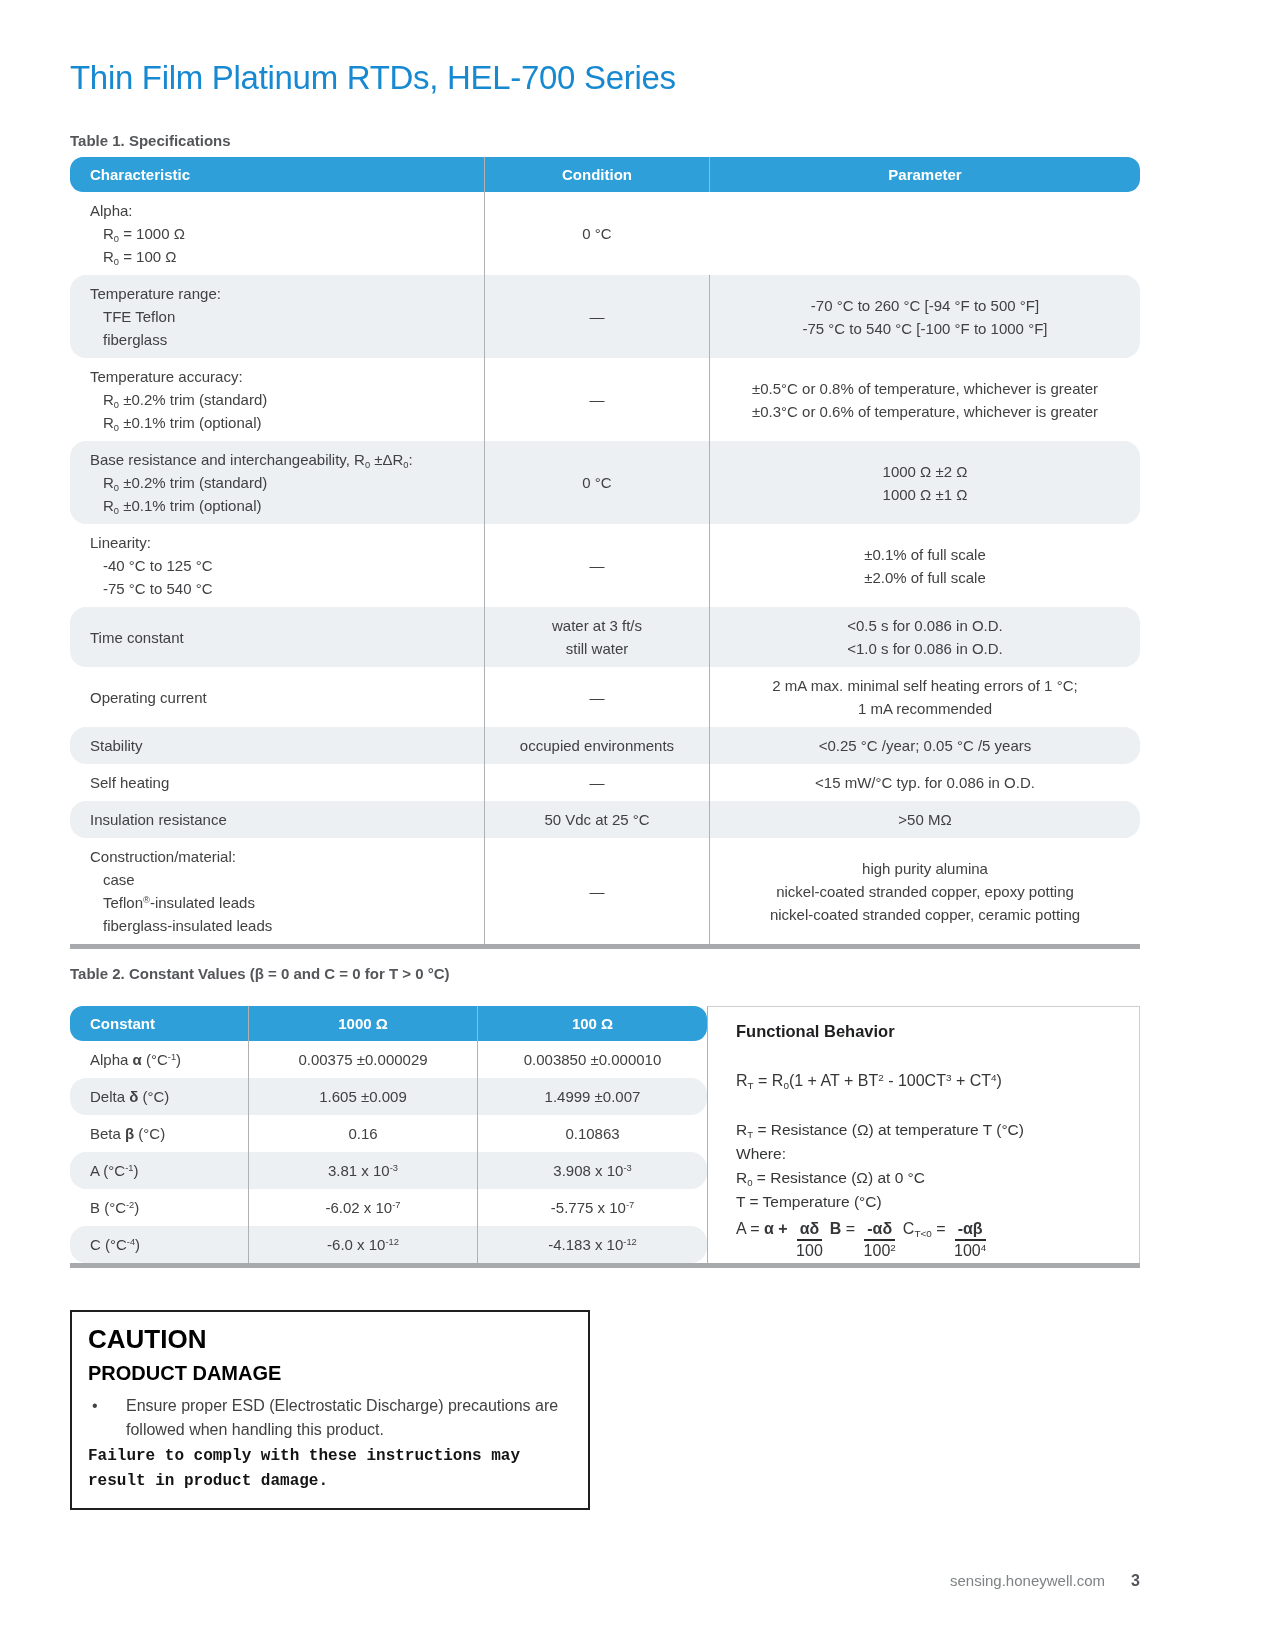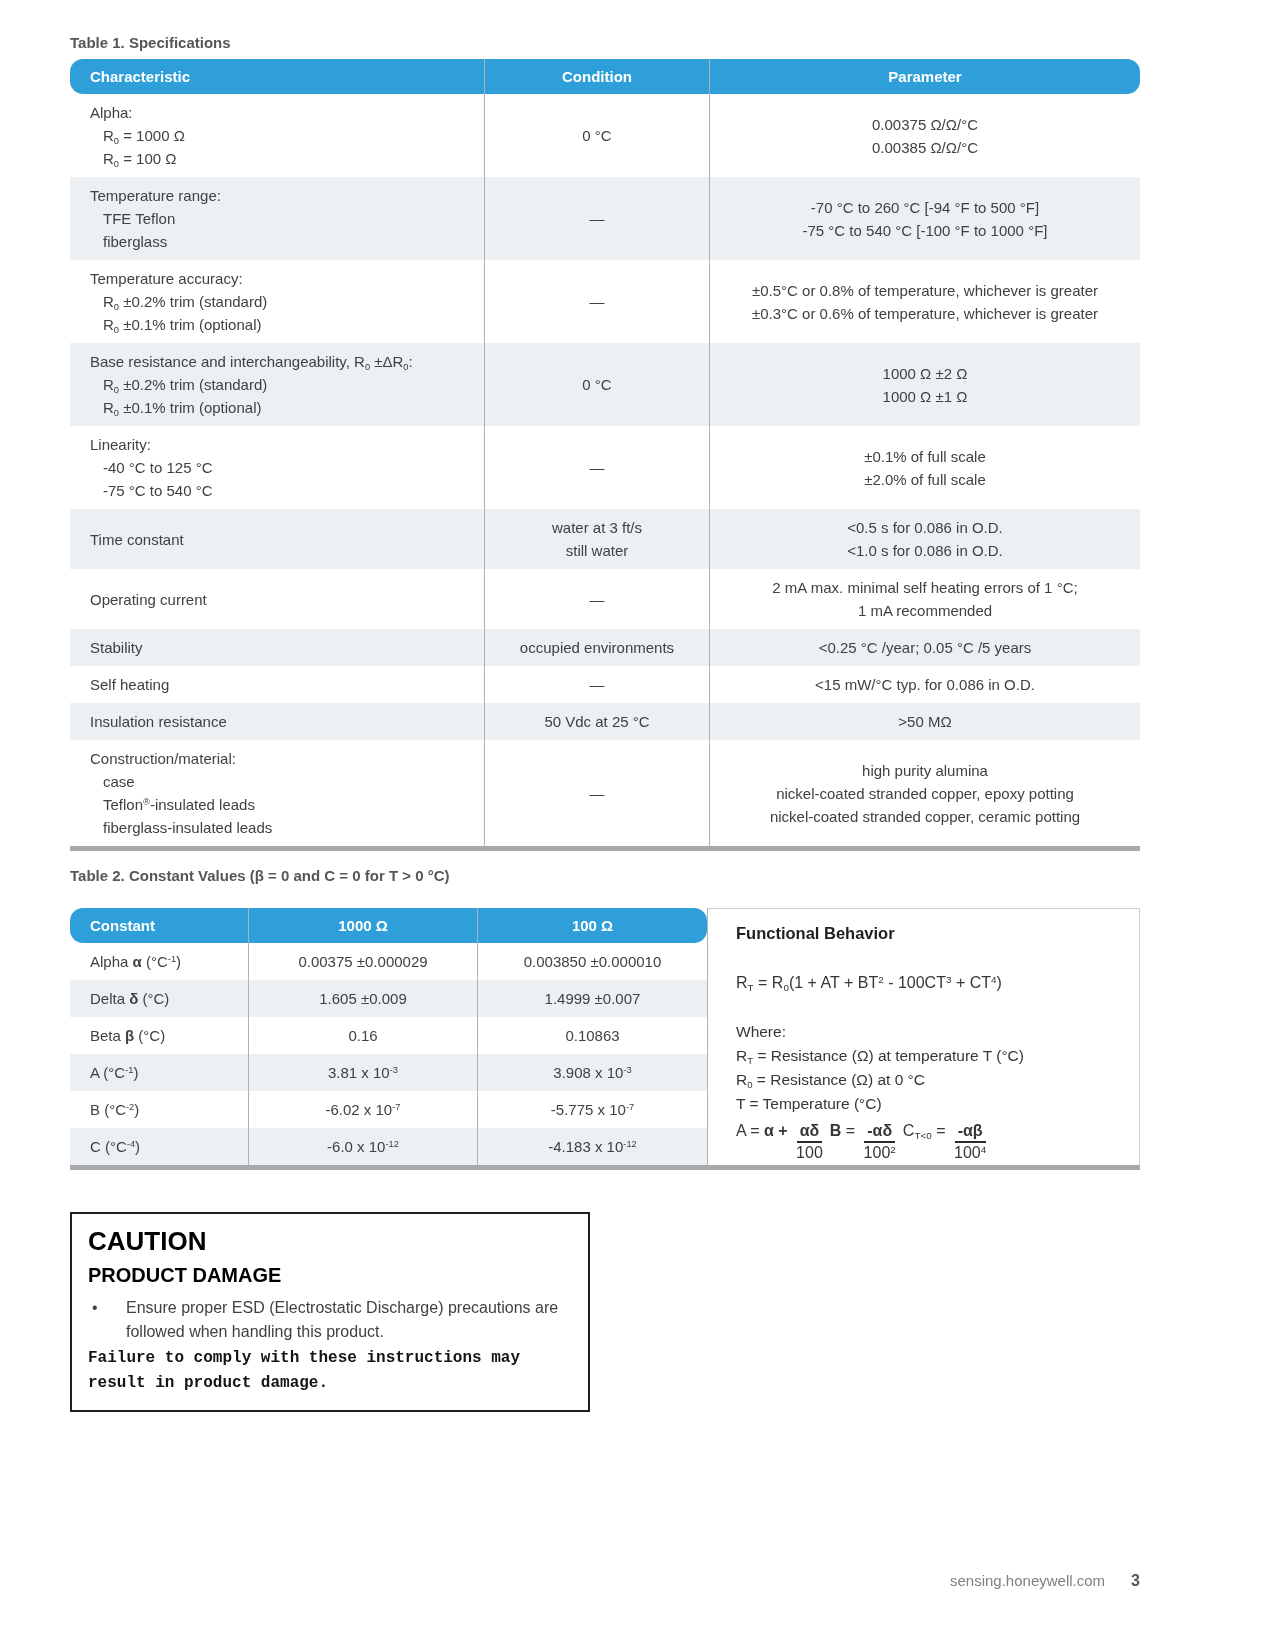--- a/index.html
+++ b/index.html
@@ -21,21 +21,21 @@
   .tcaption{margin-top:34px;margin-bottom:8px;font-size:15px;font-weight:bold;color:#54565A;}
   .tcaption2{margin-top:16px;margin-bottom:24px;font-size:15px;font-weight:bold;color:#54565A;}
 
   .thead{display:grid;background:var(--accent-blue);color:#fff;font-weight:bold;font-size:15px;border-radius:13px;}
   .t1-grid{grid-template-columns:414px 225px 431px;}
   .t2-grid{grid-template-columns:178px 229px 230px;}
   .hcell{padding:9px 0;text-align:center;border-left:1px solid var(--divider-gray);}
   .hcell.first{text-align:left;padding-left:20px;border-left:none;}
 
   .trow{display:grid;font-size:15px;}
-  .trow.alt{background:var(--row-alt);}
+  .trow.alt{background:var(--row-alt);border-radius:16px;}
   .cell{display:flex;flex-direction:column;justify-content:center;padding:7px 0;line-height:23px;}
   .cell.c-first{padding-left:20px;align-items:flex-start;text-align:left;}
   .cell.c-mid,.cell.c-last{align-items:center;text-align:center;border-left:1px solid var(--divider-gray);}
   .ln{white-space:pre-wrap;}
   .ln.indent{padding-left:13px;}
   .tbar{height:5px;background:var(--bar-gray);}
 
   .t2wrap{display:flex;align-items:stretch;justify-content:center;}
   .t2left{width:637px;}
   .fpanel{width:433px;background:#fff;border-top:1px solid #CDD0D2;border-right:1px solid #CDD0D2;border-left:1px solid var(--divider-gray);padding:15px 10px 0 28px;color:#353638;}
@@ -63,42 +63,39 @@
   .cnote{margin-top:2px;font-size:16px;line-height:25px;font-weight:bold;color:#141415;font-family:Liberation Mono, monospace;}
 
   .footer{position:absolute;top:1572px;left:70px;width:1070px;text-align:right;font-size:15px;color:#7E8285;}
   .footer .pnum{font-weight:bold;font-size:16px;color:#53565A;margin-left:26px;}
 </style>
 </head>
 <body>
 
 <div class="content">
 
+  <div class="page-title">Thin Film Platinum RTDs, HEL-700 Series</div>
 
   <div class="tcaption">Table 1. Specifications</div>
 
   <div class="spec-table">
     <div class="thead t1-grid">
       <div class="hcell first">Characteristic</div>
       <div class="hcell">Condition</div>
       <div class="hcell">Parameter</div>
     </div>
     <div id="t1-body">
         <div class="trow t1-grid">
           <div class="cell c-first">
             <div class="ln">Alpha:</div>
             <div class="ln indent">R<sub>0</sub> = 1000 Ω</div>
             <div class="ln indent">R<sub>0</sub> = 100 Ω</div>
           </div>
           <div class="cell c-mid">
             <div class="ln">0 °C</div>
-          </div>
-          <div class="cell c-last">
-            <div class="ln">0.00375 Ω/Ω/°C</div>
-            <div class="ln">0.00385 Ω/Ω/°C</div>
           </div>
         </div>
         <div class="trow t1-grid alt">
           <div class="cell c-first">
             <div class="ln">Temperature range:</div>
             <div class="ln indent">TFE Teflon</div>
             <div class="ln indent">fiberglass</div>
           </div>
           <div class="cell c-mid">
             <div class="ln">—</div>
@@ -303,22 +300,22 @@
             <div class="cell c-last">
               <div class="ln">-4.183 x 10<sup>-12</sup></div>
             </div>
           </div>
         </div>
     </div>
     <div class="fpanel">
       <div class="fhead">Functional Behavior</div>
       <div class="fformula">R<sub>T</sub> = R<sub>0</sub>(1 + AT + BT<sup>2</sup> - 100CT<sup>3</sup> + CT<sup>4</sup>)</div>
       <div class="fwhere">
+        <div class="wln">R<sub>T</sub> = Resistance (Ω) at temperature T (°C)</div>
         <div class="wln">Where:</div>
-        <div class="wln">R<sub>T</sub> = Resistance (Ω) at temperature T (°C)</div>
         <div class="wln">R<sub>0</sub> = Resistance (Ω) at 0 °C</div>
         <div class="wln">T = Temperature (°C)</div>
       </div>
       <div class="fconsts">
         <div class="fgroup">
           <span class="pre">A = <b>α +</b>&nbsp;</span>
           <span class="frac">
             <span class="num">αδ</span>
             <span class="den">100</span>
           </span>

